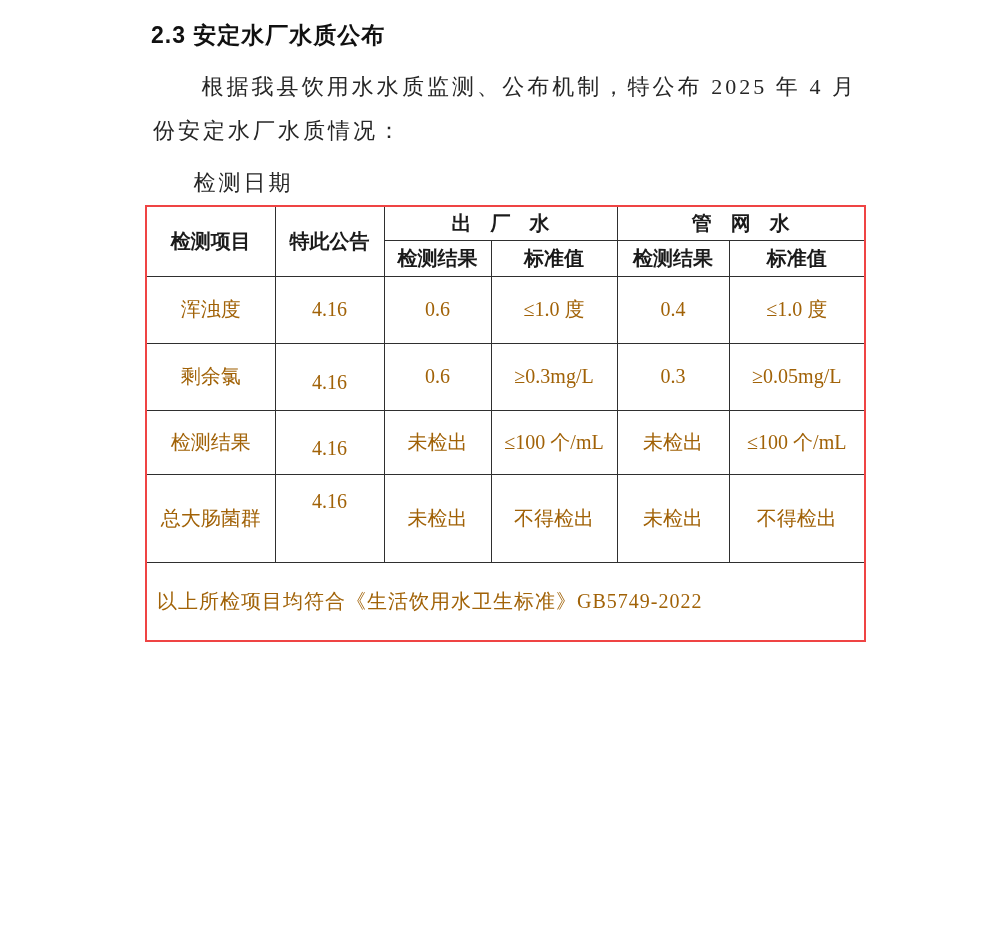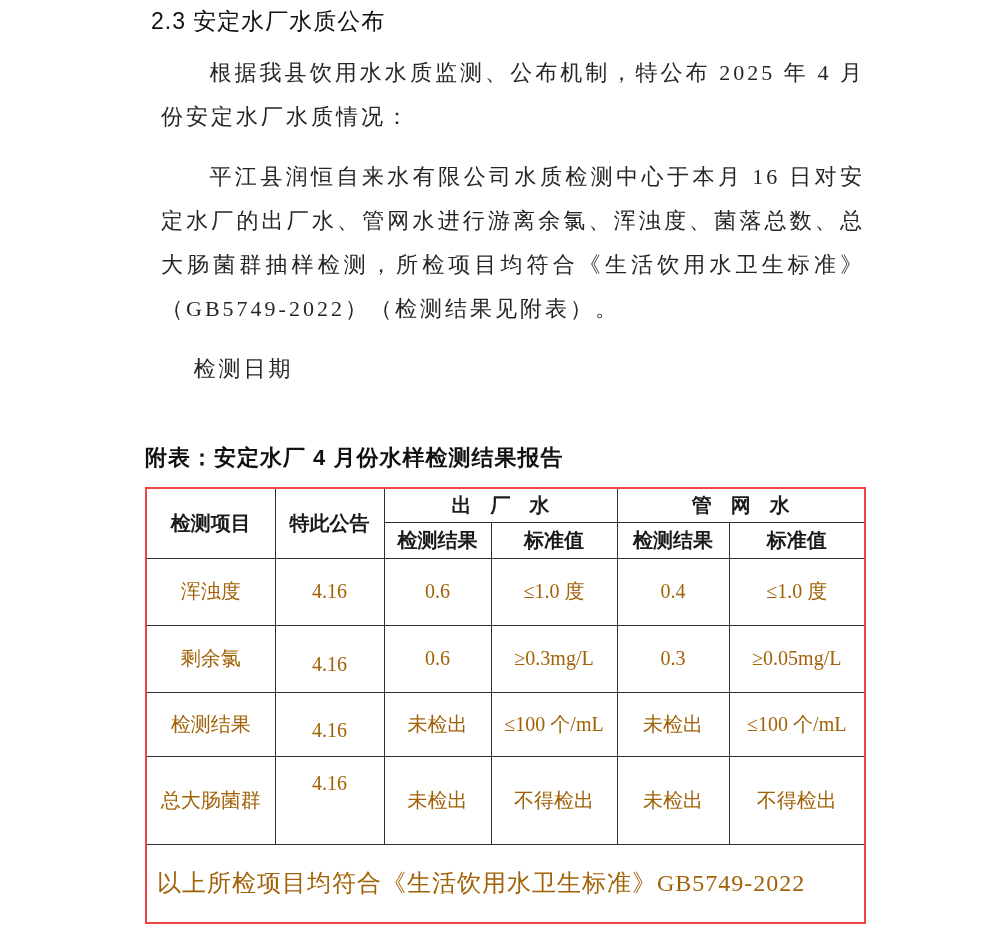--- a/index.html
+++ b/index.html
@@ -12,30 +12,30 @@
     overflow: hidden;
   }
   .page {
     box-sizing: border-box;
     width: 1000px;
     height: 945px;
     padding: 6px 137px 0 145px;
   }
   
   .section-heading {
-    margin: 0 0 8px 6px;
+    margin: 14px 0 8px 6px;
     font-family: "Liberation Sans", "DejaVu Sans", sans-serif;
-    font-weight: normal;
+    font-weight: bold;
     font-size: 23px;
     letter-spacing: 1px;
     color: #111111;
   }
   
   .body-para {
-    margin: 16px;
+    margin: 8px;
     width: 704px;
     font-size: 22px;
     line-height: 44px;
     letter-spacing: 3px;
     text-indent: 2.2em;
     text-align: justify;
     text-align-last: left;
     color: #262626;
   }
   .body-para.first { margin-top: 14px; }
@@ -92,44 +92,42 @@
   tr.hrow1 { height: 34px; }
   tr.hrow2 { height: 36px; }
   tbody tr:nth-child(1) { height: 67px; }
   tbody tr:nth-child(2) { height: 67px; }
   tbody tr:nth-child(3) { height: 64px; }
   tbody tr:nth-child(4) { height: 88px; }
   tr.footer-row { height: 79px; }
   tr.footer-row td {
     text-align: left;
     padding-left: 10px;
-    font-size: 24px;
+    font-size: 20px;
     letter-spacing: 1px;
   }
   
   .spread { letter-spacing: 0.95em; margin-right: -0.95em; }
   
   tbody tr:nth-child(2) .date-cell, tbody tr:nth-child(3) .date-cell { padding-top: 12px; }
   tbody tr:nth-child(4) .date-cell { vertical-align: top; padding-top: 15px; }
 </style>
 </head>
 <body>
 
 <div class="page">
 
   <h1 class="section-heading">2.3 安定水厂水质公布</h1>
 
   <p class="body-para first">根据我县饮用水水质监测、公布机制，特公布 2025 年 4 月份安定水厂水质情况：</p>
 
-  <p class="body-para">平江县润恒自来水有限公司水质检测中心于本月 16 日对安定水厂的出厂水、管网水进行游离余氯、浑浊度、菌落总数、总大肠菌群抽样检测，所检项目均符合《生活饮用水卫生标准》（GB5749-2022）（检测结果见附表）。</p>
 
   <p class="plain-para">检测日期</p>
 
 
-  <h2 class="table-title">附表：安定水厂 4 月份水样检测结果报告</h2>
 
   <table class="results">
     <colgroup>
       <col style="width:129px">
       <col style="width:109px">
       <col style="width:107px">
       <col style="width:126px">
       <col style="width:112px">
       <col style="width:136px">
     </colgroup>

